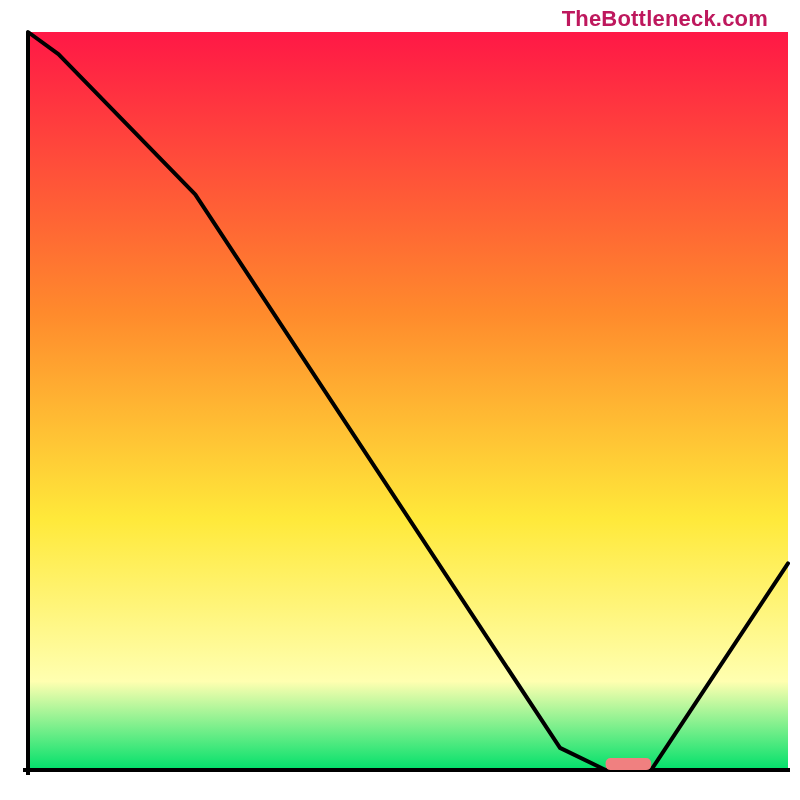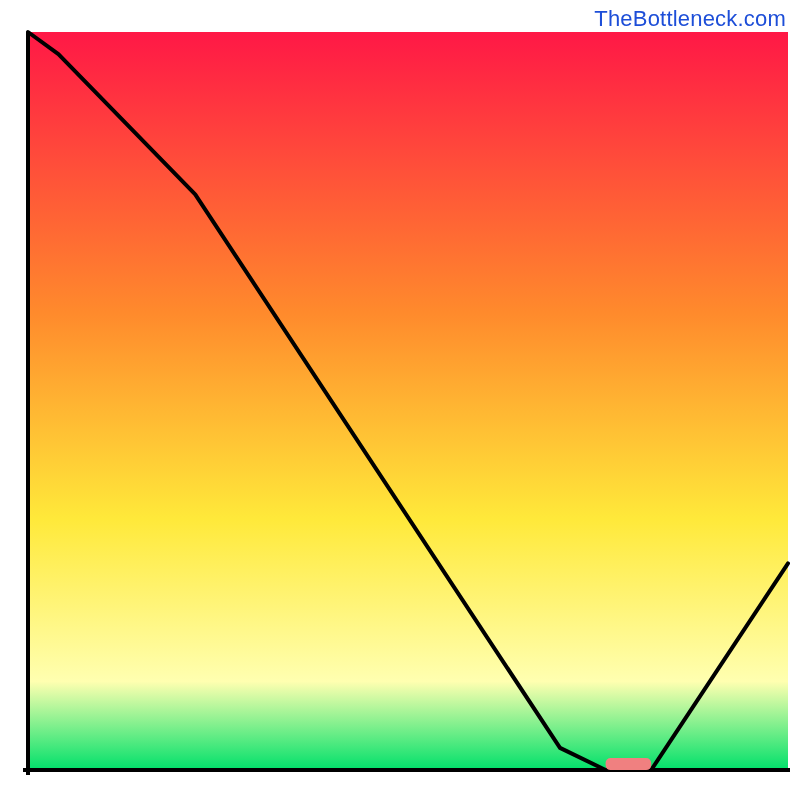--- a/index.html
+++ b/index.html
@@ -13,24 +13,24 @@
   }
   .frame {
     position: relative;
     width: 800px;
     height: 800px;
     box-sizing: border-box;
   }
   .watermark {
     position: absolute;
     top: 6px;
-    right: 14px;
+    right: 32px;
     font-size: 22px;
-    font-weight: 400;
-    color: #1d4ed8;
+    font-weight: 700;
+    color: #be185d;
     letter-spacing: 0.2px;
   }
   svg.plot {
     position: absolute;
     left: 0;
     top: 0;
   }
 </style>
 </head>
 <body>

